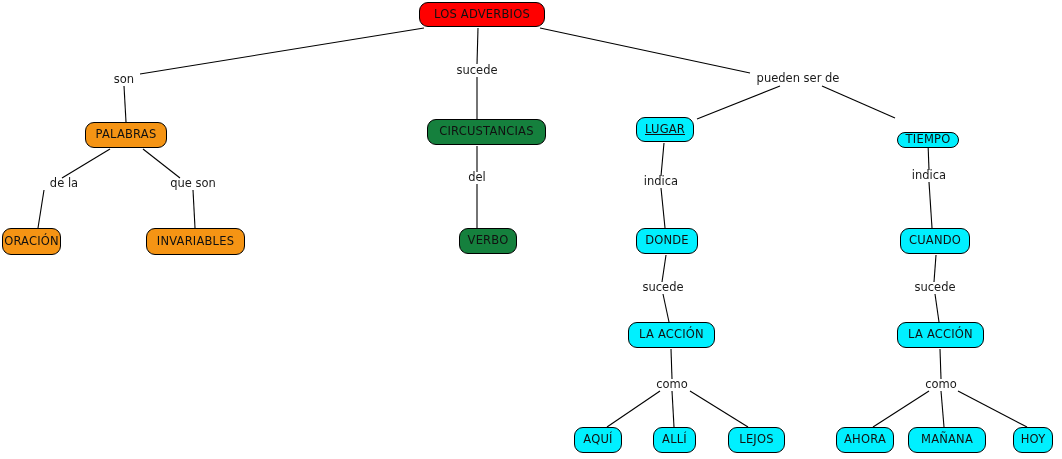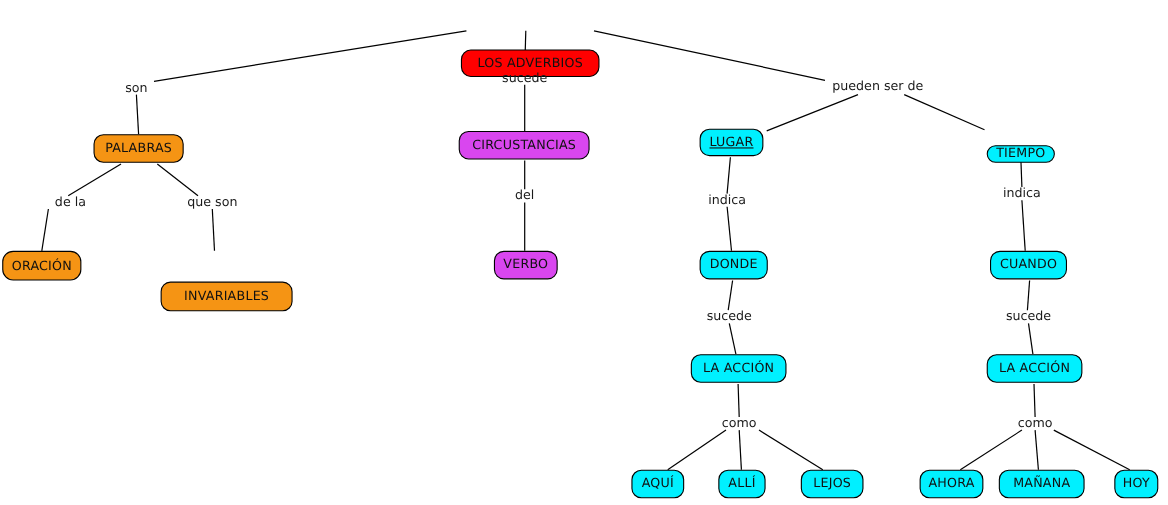--- a/index.html
+++ b/index.html
@@ -34,23 +34,23 @@
     display: flex;
     align-items: center;
     justify-content: center;
     font-size: 11.5px;
     line-height: 1;
     color: #111111;
     letter-spacing: 0.2px;
     white-space: nowrap;
     padding: 0 7px;
   }
-  .node.red    { background: #ff0000; margin-top: 43px; }
+  .node.red    { background: #ff0000; }
   .node.orange { background: #f59414; }
-  .node.yellow { background: #d946ef; }
+  .node.yellow { background: #15803d; margin-left: 10px; }
   .node.cyan   { background: #00f0ff; }
 
   .link-label {
     position: absolute;
     font-size: 11.5px;
     line-height: 1;
     color: #1a1a1a;
     white-space: nowrap;
     transform: translate(-50%, -50%);
   }
@@ -86,22 +86,22 @@
       <line x1="936" y1="255" x2="934" y2="282" stroke="#000000" stroke-width="1.1"></line>
       <line x1="935" y1="294" x2="939" y2="322" stroke="#000000" stroke-width="1.1"></line>
       <line x1="940" y1="349" x2="941" y2="379" stroke="#000000" stroke-width="1.1"></line>
       <line x1="929" y1="391" x2="873" y2="427" stroke="#000000" stroke-width="1.1"></line>
       <line x1="941" y1="391" x2="944" y2="427" stroke="#000000" stroke-width="1.1"></line>
       <line x1="958" y1="391" x2="1027" y2="427" stroke="#000000" stroke-width="1.1"></line>
     </svg>
   <div id="node-layer">
       <div class="node red" style="left: 419px; top: 2px; width: 126px; height: 25px;">LOS ADVERBIOS</div>
       <div class="node orange" style="left: 85px; top: 122px; width: 82px; height: 26px;">PALABRAS</div>
-      <div class="node orange" style="left: 2px; top: 228px; width: 72px; height: 27px; border-radius: 10px;">ORACIÓN</div>
-      <div class="node orange" style="left: 146px; top: 228px; width: 120px; height: 27px; margin-top: 28px;">INVARIABLES</div>
+      <div class="node orange" style="left: 2px; top: 228px; width: 59px; height: 27px;">ORACIÓN</div>
+      <div class="node orange" style="left: 146px; top: 228px; width: 99px; height: 27px;">INVARIABLES</div>
       <div class="node yellow" style="left: 417px; top: 119px; width: 119px; height: 26px;">CIRCUSTANCIAS</div>
       <div class="node yellow" style="left: 449px; top: 228px; width: 58px; height: 26px;">VERBO</div>
       <div class="node cyan" style="left: 636px; top: 117px; width: 58px; height: 25px; text-decoration: underline;">LUGAR</div>
       <div class="node cyan" style="left: 636px; top: 228px; width: 62px; height: 26px;">DONDE</div>
       <div class="node cyan" style="left: 628px; top: 322px; width: 87px; height: 26px;">LA ACCIÓN</div>
       <div class="node cyan" style="left: 574px; top: 427px; width: 48px; height: 26px;">AQUÍ</div>
       <div class="node cyan" style="left: 653px; top: 427px; width: 43px; height: 26px;">ALLÍ</div>
       <div class="node cyan" style="left: 728px; top: 427px; width: 57px; height: 26px;">LEJOS</div>
       <div class="node cyan" style="left: 897px; top: 132px; width: 62px; height: 16px;">TIEMPO</div>
       <div class="node cyan" style="left: 900px; top: 228px; width: 70px; height: 26px;">CUANDO</div>

